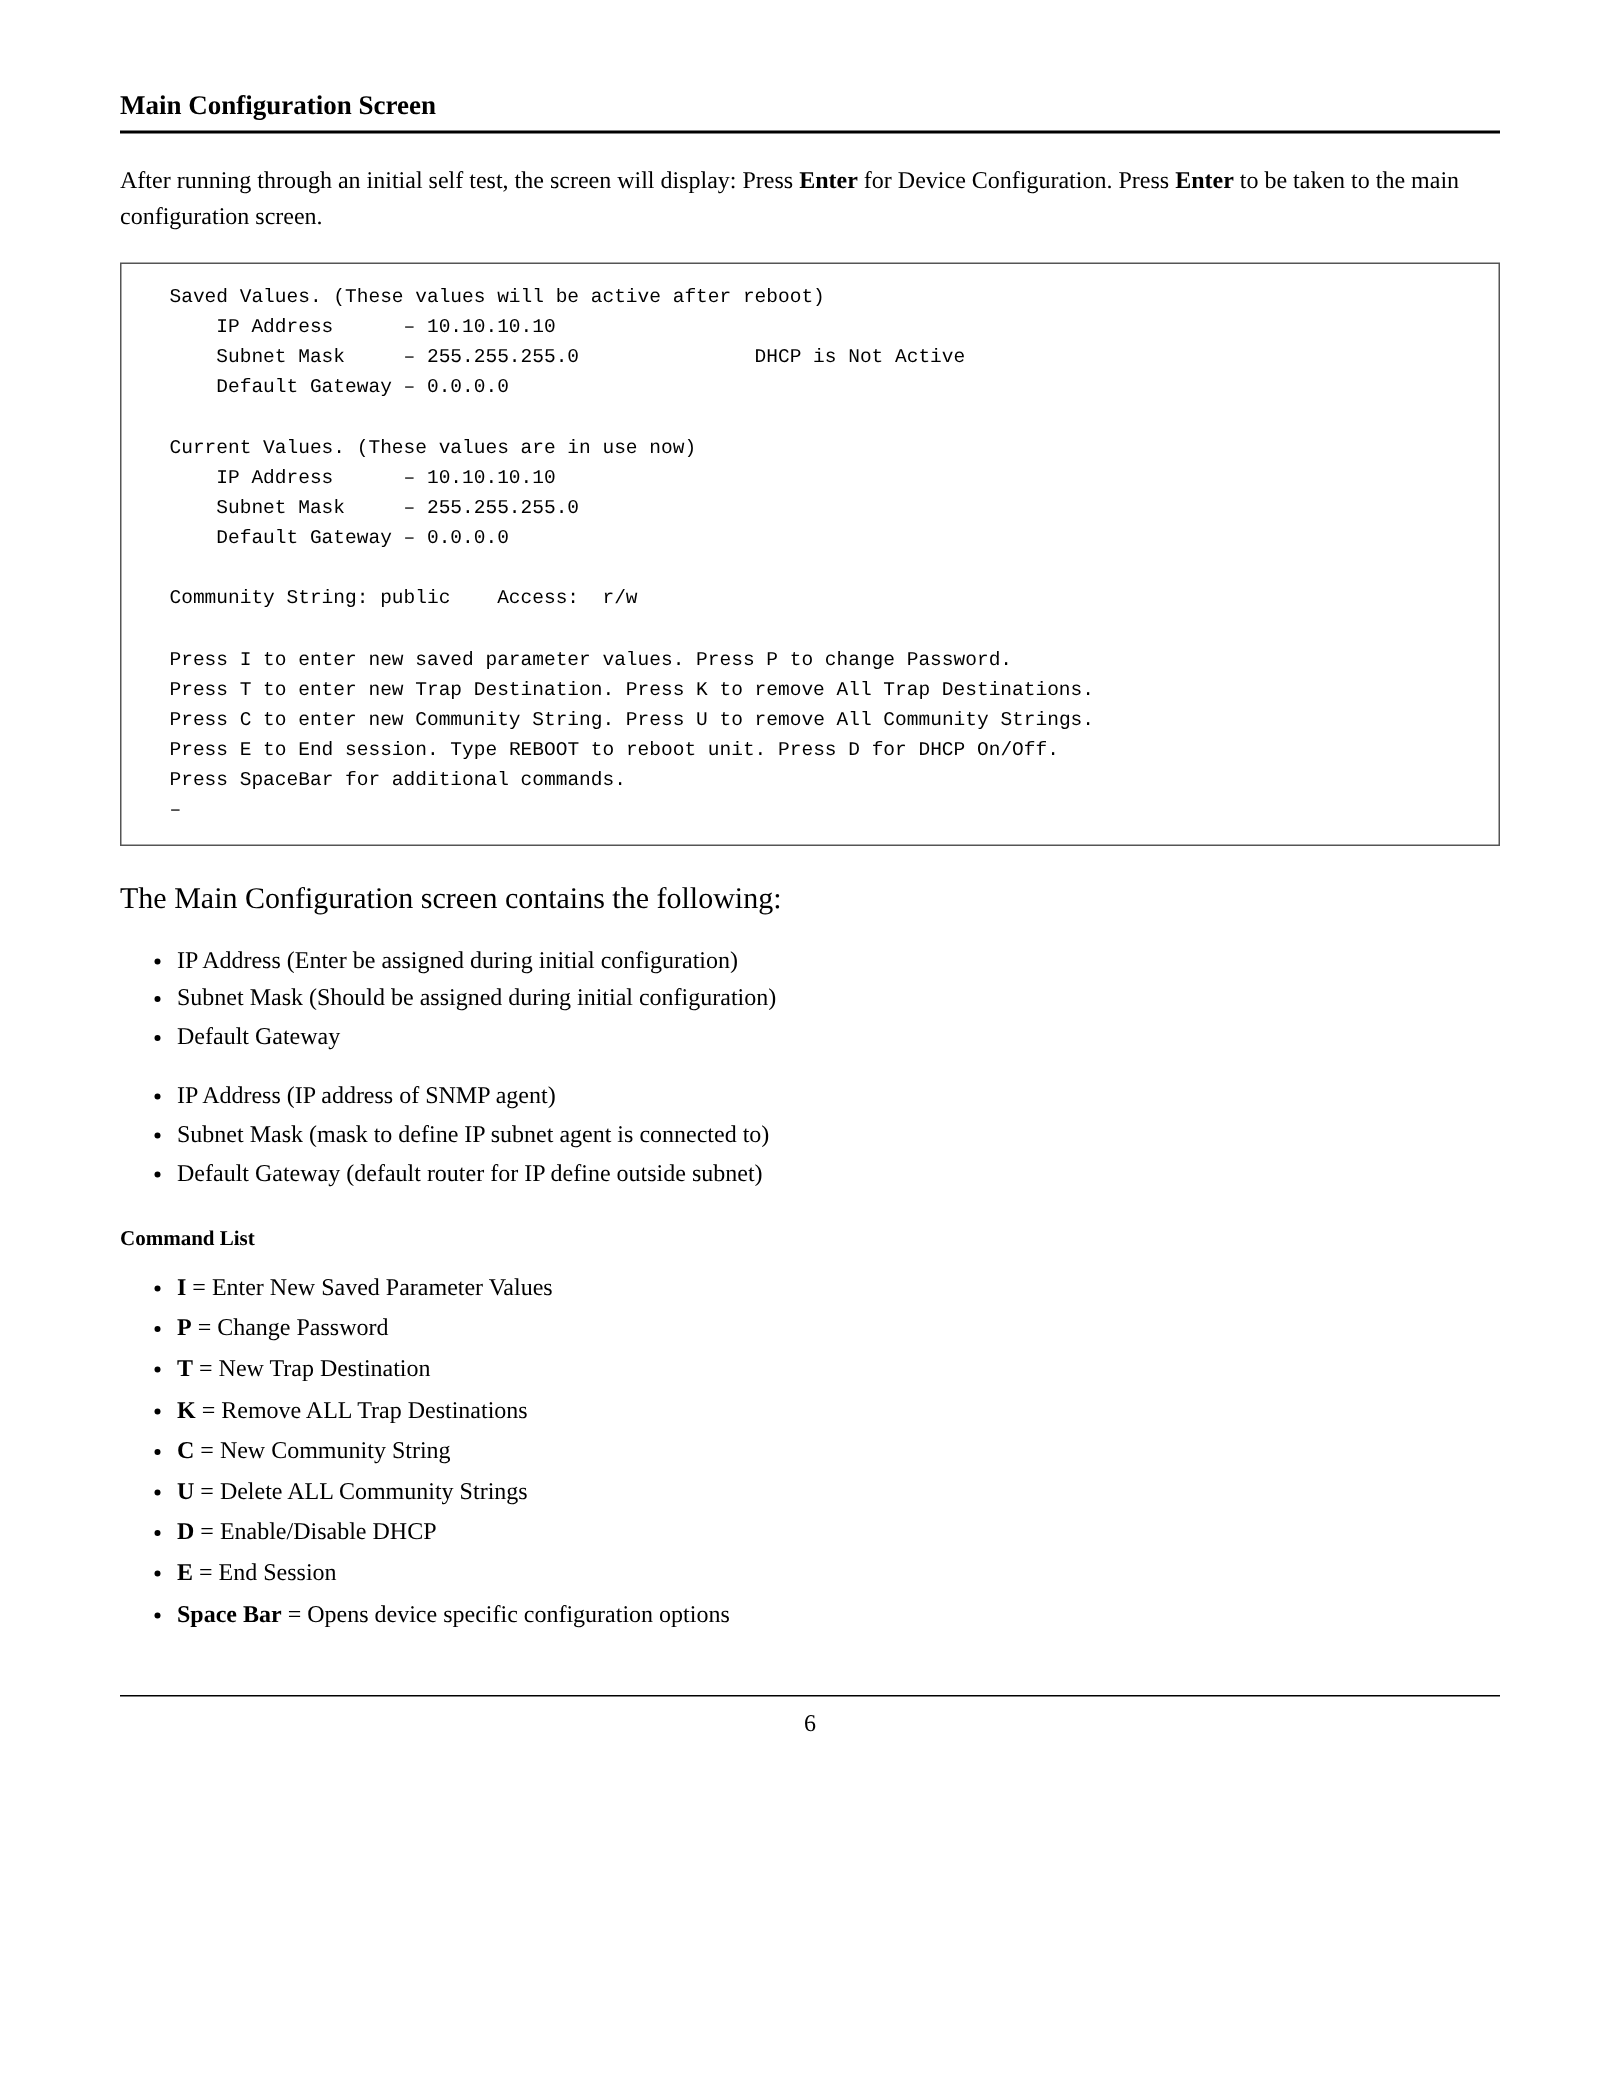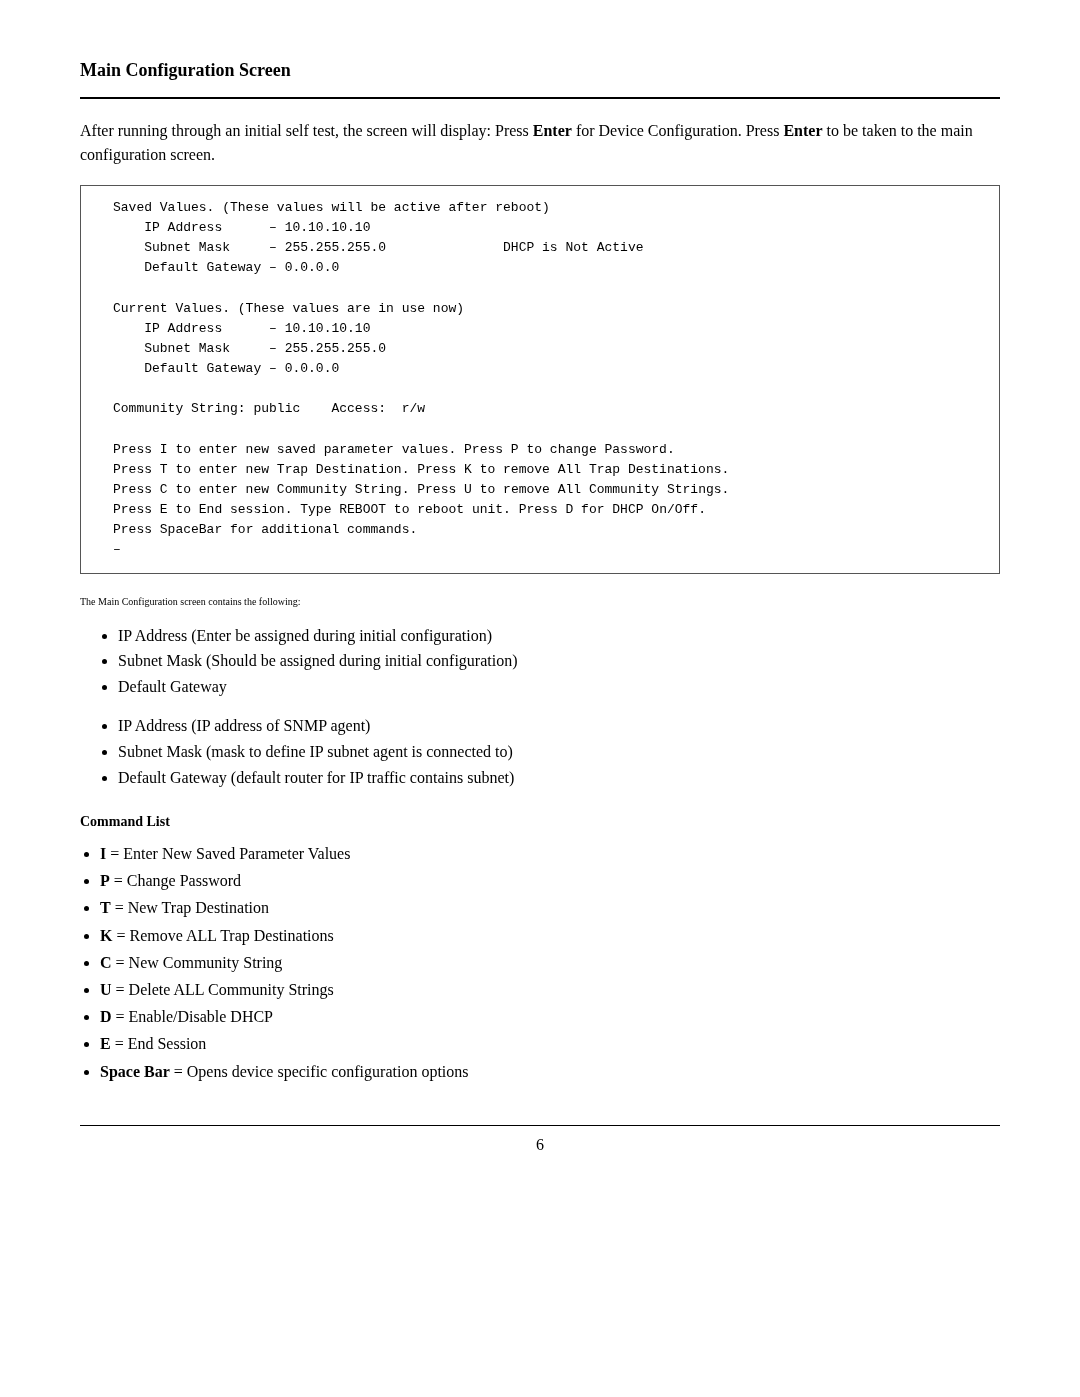--- a/index.html
+++ b/index.html
@@ -20,21 +20,21 @@
 
     .page-content {
       max-width: 920px;
       margin: 0 auto;
     }
 
     .section-heading {
       font-size: 18px;
       font-weight: bold;
       margin-bottom: 20px;
-      padding-bottom: 16px;
+      padding-bottom: 6px;
       border-bottom: 2px solid #000000;
     }
 
     .intro-paragraph {
       font-size: 16px;
       margin-top: 18px;
       margin-bottom: 18px;
       line-height: 1.5;
     }
 
@@ -48,21 +48,21 @@
       margin-bottom: 20px;
       white-space: pre;
       color: #000000;
     }
 
     .terminal-box .bold-val {
       font-weight: normal;
     }
 
     .description-text {
-      font-size: 10px;
+      font-size: 20px;
       margin-bottom: 14px;
       line-height: 1.5;
     }
 
     .section-bold {
       font-weight: bold;
     }
 
     .bullet-list {
       list-style: disc;
@@ -77,21 +77,21 @@
 
     .command-list-heading {
       font-size: 14px;
       font-weight: bold;
       margin-top: 24px;
       margin-bottom: 10px;
     }
 
     .command-list {
       list-style: disc;
-      margin-left: 20px;
+      margin-left: 38px;
       margin-bottom: 14px;
     }
 
     .command-list li {
       font-size: 16px;
       line-height: 1.7;
     }
 
     .cmd-key {
       font-weight: bold;
@@ -142,21 +142,21 @@
   <ul class="bullet-list">
     <li>IP Address (Enter be assigned during initial configuration)</li>
     <li>Subnet Mask (Should be assigned during initial configuration)</li>
     <li>Default Gateway</li>
   </ul>
 
 
   <ul class="bullet-list">
     <li>IP Address (IP address of SNMP agent)</li>
     <li>Subnet Mask (mask to define IP subnet agent is connected to)</li>
-    <li>Default Gateway (default router for IP traffic contains subnet)</li>
+    <li>Default Gateway (default router for IP define outside subnet)</li>
   </ul>
 
   <h3 class="command-list-heading">Command List</h3>
 
   <ul class="command-list">
     <li><span class="cmd-key">I</span><span> = Enter New Saved Parameter Values</span></li>
     <li><span class="cmd-key">P</span><span> = Change Password</span></li>
     <li><span class="cmd-key">T</span><span> = New Trap Destination</span></li>
     <li><span class="cmd-key">K</span><span> = Remove ALL Trap Destinations</span></li>
     <li><span class="cmd-key">C</span><span> = New Community String</span></li>

